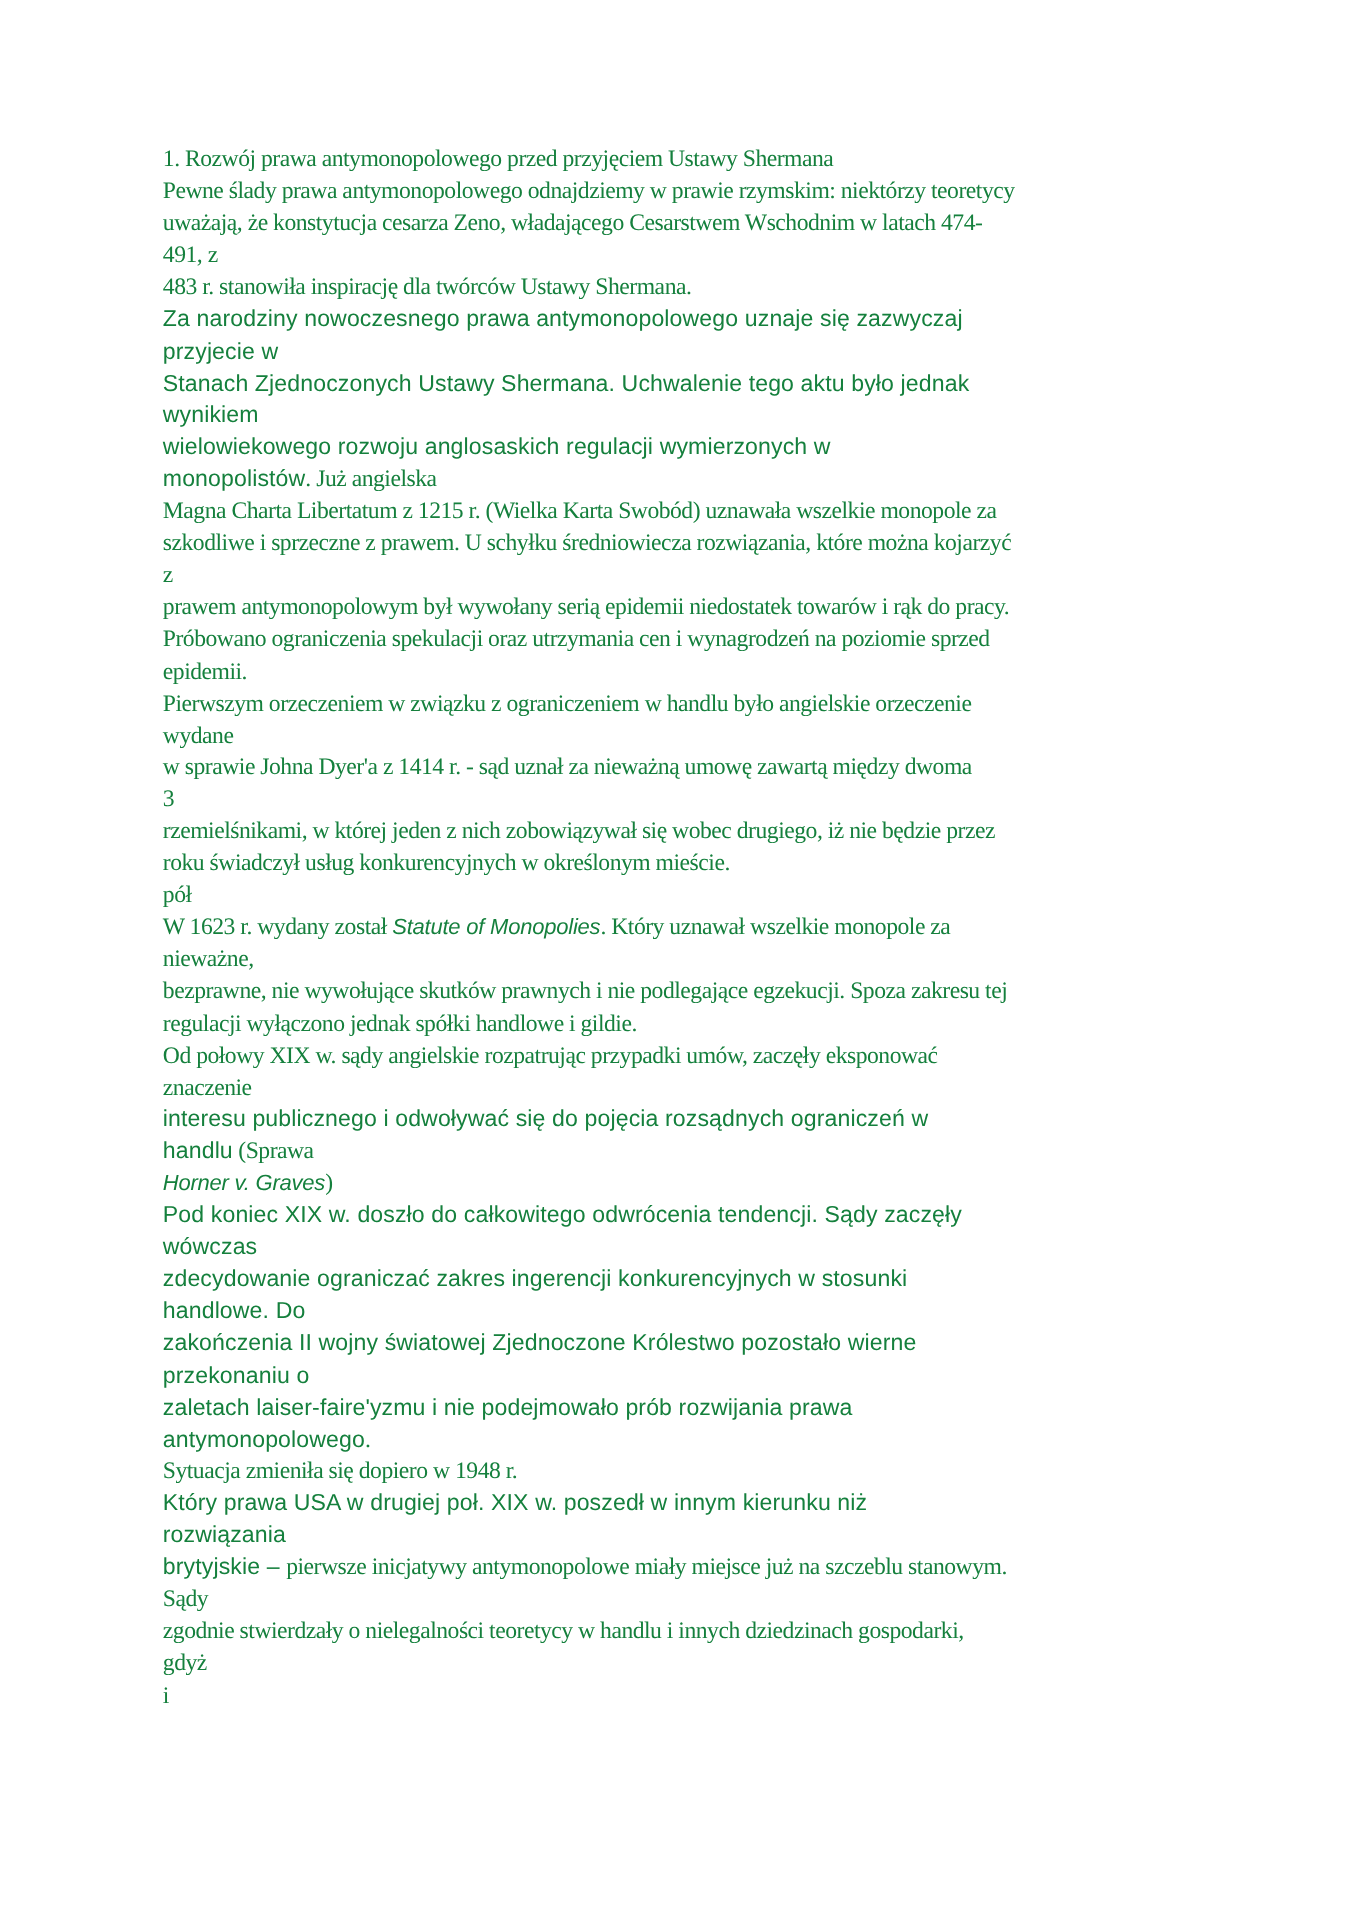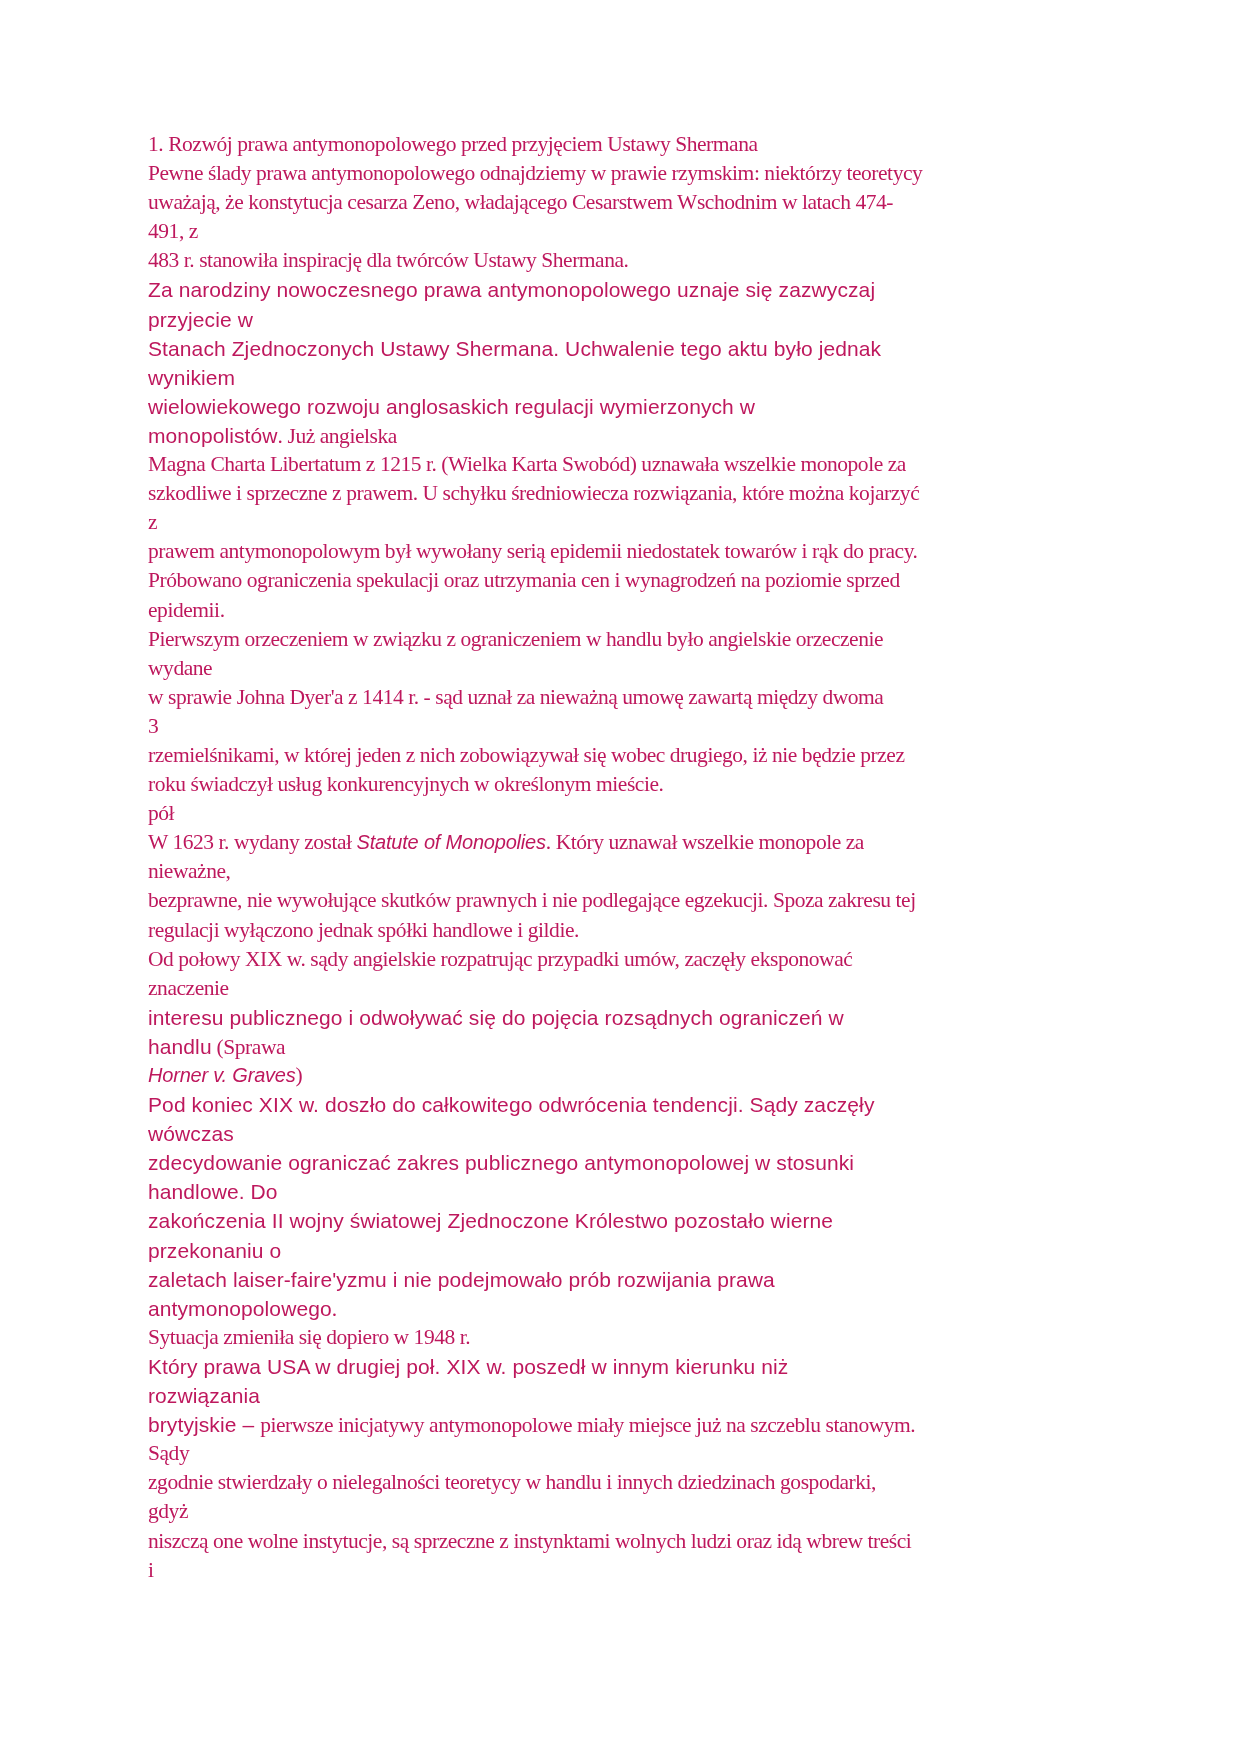--- a/index.html
+++ b/index.html
@@ -2,21 +2,21 @@
 <html><head>
 <meta charset="utf-8">
 <style>
   html, body { margin: 0; padding: 0; background: #ffffff; }
   body { width: 1240px; height: 1754px; position: relative; overflow: hidden; }
   .page {
     position: absolute; left: 148px; top: 130px; width: 1000px;
   }
   .line {
     height: 29.1px; line-height: 29.1px; white-space: nowrap;
-    color: #be185d; font-family: "Liberation Serif", "DejaVu Serif", serif;
+    color: #15803d; font-family: "Liberation Serif", "DejaVu Serif", serif;
     font-size: 21.5px; letter-spacing: -0.45px;
   }
   .seg { }
   .seg.serif { font-family: "Liberation Serif", "DejaVu Serif", serif; font-size: 21.5px; letter-spacing: -0.45px; font-weight: normal; font-style: normal; }
   .seg.sansbold { font-family: "Liberation Sans", "DejaVu Sans", sans-serif; font-size: 21px; font-weight: normal; letter-spacing: 0.1px; }
   .seg.sansitalic { font-family: "Liberation Sans", "DejaVu Sans", sans-serif; font-size: 20px; font-style: italic; letter-spacing: -0.2px; }
 </style>
 </head>
 <body>
 
@@ -49,28 +49,27 @@
     <div class="line"><span class="seg serif">nieważne,</span></div>
     <div class="line"><span class="seg serif">bezprawne, nie wywołujące skutków prawnych i nie podlegające egzekucji. Spoza zakresu tej</span></div>
     <div class="line"><span class="seg serif">regulacji wyłączono jednak spółki handlowe i gildie.</span></div>
     <div class="line"><span class="seg serif">Od połowy XIX w. sądy angielskie rozpatrując przypadki umów, zaczęły eksponować</span></div>
     <div class="line"><span class="seg serif">znaczenie</span></div>
     <div class="line"><span class="seg sansbold">interesu publicznego i odwoływać się do pojęcia rozsądnych ograniczeń w</span></div>
     <div class="line"><span class="seg sansbold">handlu</span><span class="seg serif"> (Sprawa</span></div>
     <div class="line"><span class="seg sansitalic">Horner v. Graves</span><span class="seg serif">)</span></div>
     <div class="line"><span class="seg sansbold">Pod koniec XIX w. doszło do całkowitego odwrócenia tendencji. Sądy zaczęły</span></div>
     <div class="line"><span class="seg sansbold">wówczas</span></div>
-    <div class="line"><span class="seg sansbold">zdecydowanie ograniczać zakres publicznego antymonopolowej w stosunki</span></div>
+    <div class="line"><span class="seg sansbold">zdecydowanie ograniczać zakres ingerencji konkurencyjnych w stosunki</span></div>
     <div class="line"><span class="seg sansbold">handlowe. Do</span></div>
     <div class="line"><span class="seg sansbold">zakończenia II wojny światowej Zjednoczone Królestwo pozostało wierne</span></div>
     <div class="line"><span class="seg sansbold">przekonaniu o</span></div>
     <div class="line"><span class="seg sansbold">zaletach laiser-faire'yzmu i nie podejmowało prób rozwijania prawa</span></div>
     <div class="line"><span class="seg sansbold">antymonopolowego</span><span class="seg serif">.</span></div>
     <div class="line"><span class="seg serif">Sytuacja zmieniła się dopiero w 1948 r.</span></div>
     <div class="line"><span class="seg sansbold">Który prawa USA w drugiej poł. XIX w. poszedł w innym kierunku niż</span></div>
     <div class="line"><span class="seg sansbold">rozwiązania</span></div>
     <div class="line"><span class="seg sansbold">brytyjskie – </span><span class="seg serif">pierwsze inicjatywy antymonopolowe miały miejsce już na szczeblu stanowym.</span></div>
     <div class="line"><span class="seg serif">Sądy</span></div>
     <div class="line"><span class="seg serif">zgodnie stwierdzały o nielegalności teoretycy w handlu i innych dziedzinach gospodarki,</span></div>
     <div class="line"><span class="seg serif">gdyż</span></div>
-    <div class="line"><span class="seg serif">niszczą one wolne instytucje, są sprzeczne z instynktami wolnych ludzi oraz idą wbrew treści</span></div>
     <div class="line"><span class="seg serif">i</span></div>
   </div>
 
 </body></html>

